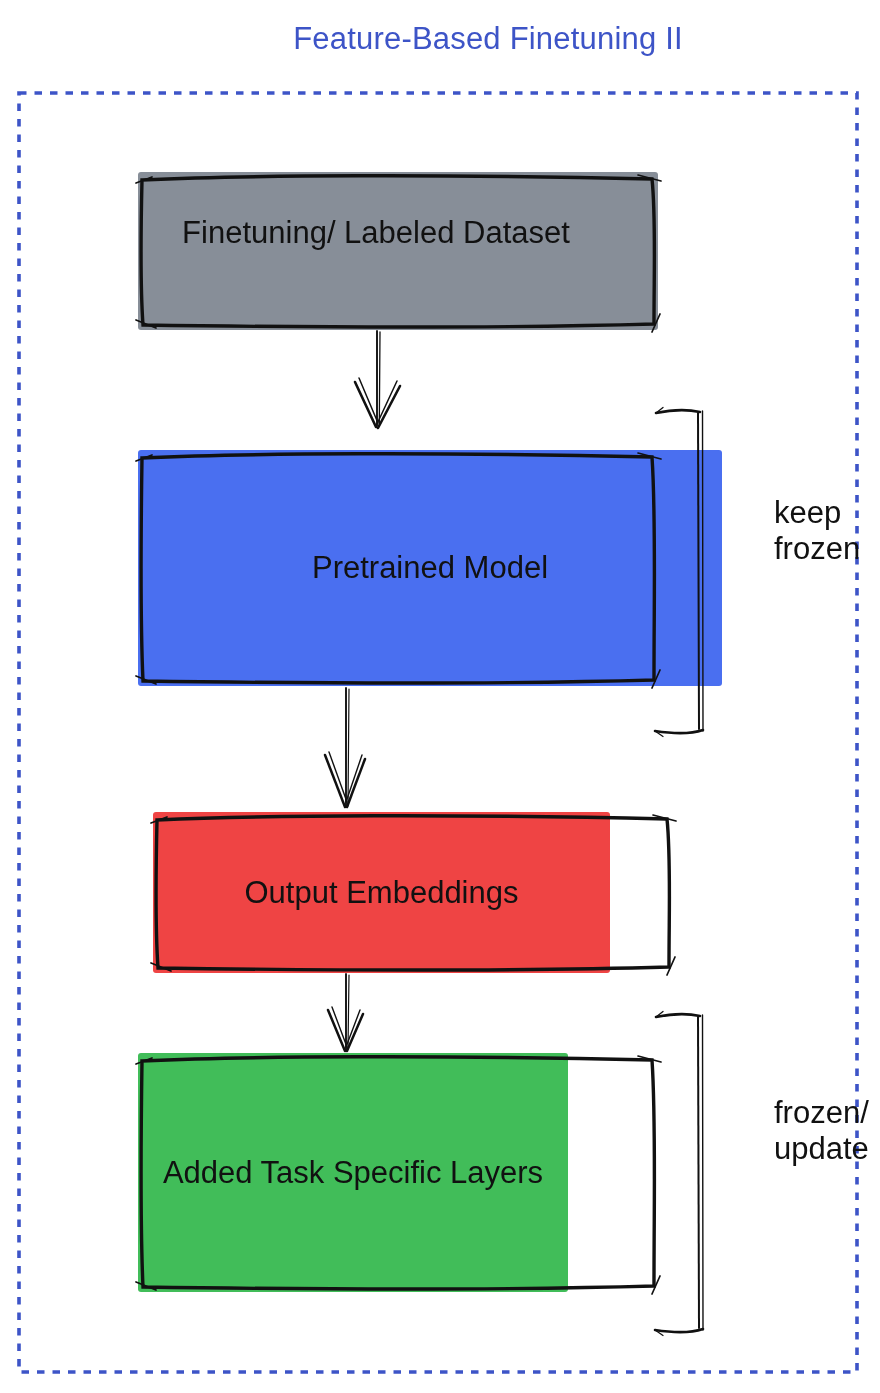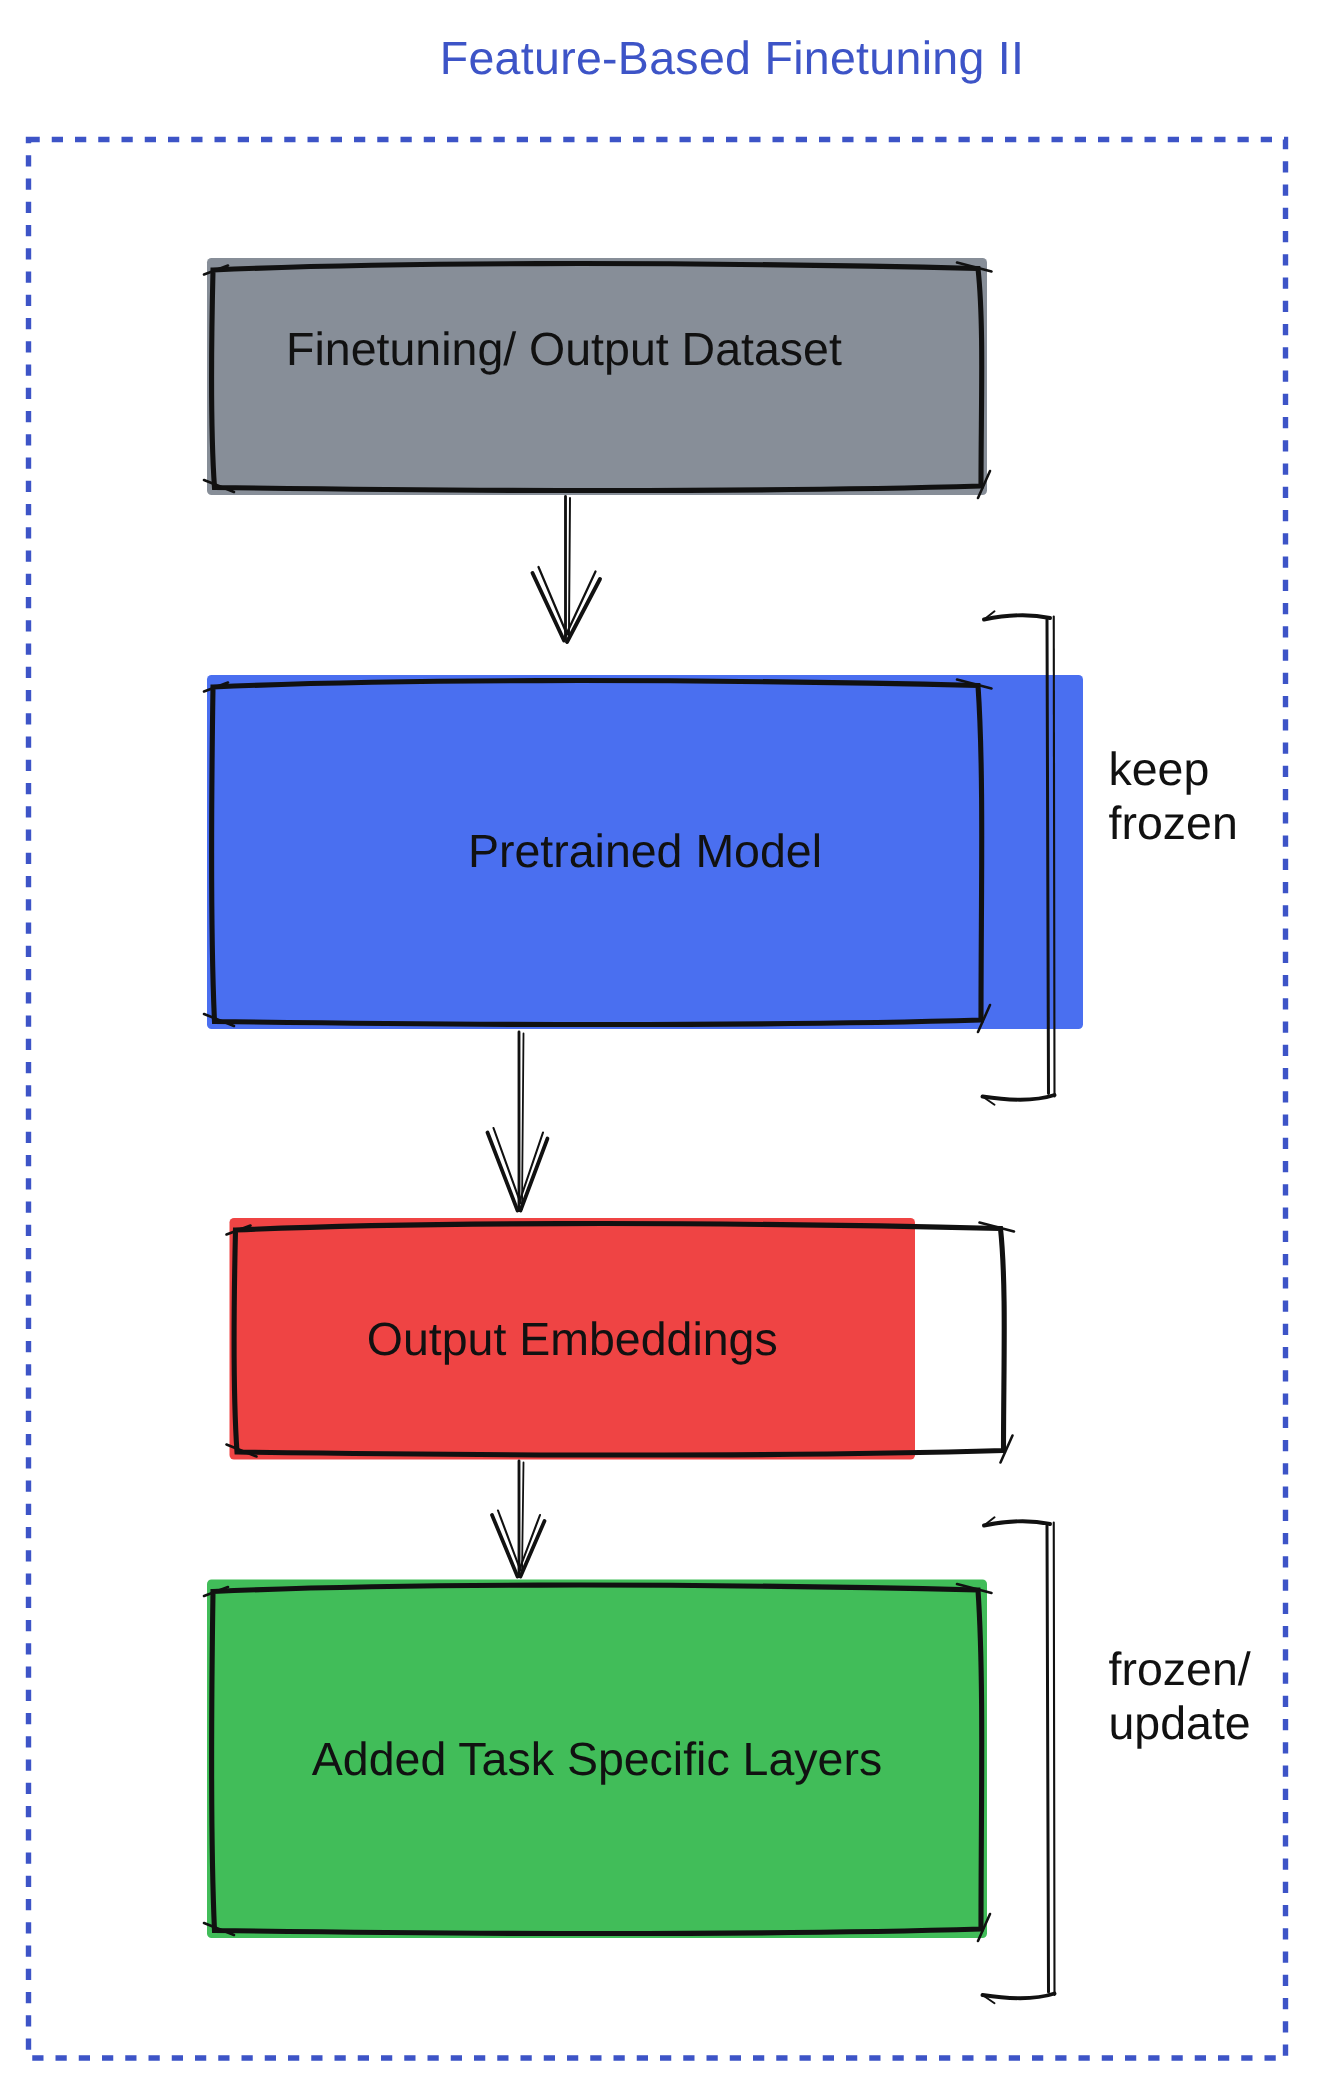--- a/index.html
+++ b/index.html
@@ -14,38 +14,38 @@
   }
   .frame-svg{position:absolute;left:0;top:0;pointer-events:none;}
   .sketch-box{position:absolute;border-radius:3px;}
   .sketch-box > svg.sketch-stroke{position:absolute;left:0;top:0;overflow:visible;pointer-events:none;}
   .node-label{
     position:absolute;inset:0;display:flex;align-items:center;justify-content:center;
     font-size:31px;color:#111;white-space:nowrap;
   }
   .node-label.shift{transform:translate(-22px,-18px);}
   .side-note{
-    position:absolute;font-size:31px;line-height:36px;color:#111;white-space:nowrap;
+    position:absolute;font-size:31px;line-height:36px;color:#111;white-space:nowrap;margin-left:35px;
   }
   .side-note span{display:block;}
   .arrow-svg,.bracket-svg{position:absolute;overflow:visible;}
 </style>
 </head>
 <body>
 
 <div class="stage">
 
   <div class="page-title" style="color: rgb(61, 84, 199);">Feature-Based Finetuning II</div>
 
   <svg class="frame-svg" width="880" height="1393">
     <rect x="19" y="93" width="838" height="1279" fill="none" stroke-width="3.6" stroke-dasharray="7.5 8" style="stroke: rgb(61, 84, 199);"></rect>
   </svg>
 
   <div class="sketch-box" style="left: 138px; top: 172px; width: 520px; height: 158px; background-color: rgb(135, 142, 152);">
-    <div class="node-label shift">Finetuning/ Output Dataset</div>
+    <div class="node-label shift">Finetuning/ Labeled Dataset</div>
   <svg width="520" height="158" class="sketch-stroke">
         <path d="M 4 8 C 114.4 3 301.59999999999997 2 514 7 C 518 44.24 516 97.96 516 152 C 343.2 157 145.60000000000002 155 5 153 C 2 110.6 3 50.56 4 8 Z" stroke-width="3.4" fill="none" stroke="#111" stroke-linecap="round"></path>
         <path d="M 14 5 L -2 11 M 500 3 L 523 9 M 522 142 L 514 160 M 18 156 L -2 148" stroke-width="1.7" fill="none" stroke="#111" stroke-linecap="round"></path>
       </svg>
     </div>
 
   <svg class="arrow-svg" style="left:348px;top:331px;" width="64" height="100">
     <g stroke="#111" fill="none" stroke-linecap="round">
       <path d="M29 0 L29 95" stroke-width="1.9"></path>
       <path d="M32 1 L31.3 94" stroke-width="1.3"></path>
@@ -102,21 +102,21 @@
     <g stroke="#111" fill="none" stroke-linecap="round">
       <path d="M28 0 L28 76" stroke-width="1.9"></path>
       <path d="M31 1 L30 75" stroke-width="1.2"></path>
       <path d="M10 36 L27 77" stroke-width="2.5"></path>
       <path d="M14 33 L29 73" stroke-width="1.4"></path>
       <path d="M45 40 L29 77" stroke-width="2.5"></path>
       <path d="M42 36 L28 73" stroke-width="1.4"></path>
     </g>
   </svg>
 
-  <div class="sketch-box" style="left: 138px; top: 1053px; width: 520px; height: 239px; background-color: rgb(65, 189, 89);">
+  <div class="sketch-box" style="left: 138px; top: 1053px; width: 430px; height: 239px; background-color: rgb(65, 189, 89);">
     <div class="node-label">Added Task Specific Layers</div>
   <svg width="520" height="239" class="sketch-stroke">
         <path d="M 4 8 C 114.4 3 301.59999999999997 2 514 7 C 518 66.92 516 148.18 516 233 C 343.2 238 145.60000000000002 236 5 234 C 2 167.29999999999998 3 76.48 4 8 Z" stroke-width="3.4" fill="none" stroke="#111" stroke-linecap="round"></path>
         <path d="M 14 5 L -2 11 M 500 3 L 523 9 M 522 223 L 514 241 M 18 237 L -2 229" stroke-width="1.7" fill="none" stroke="#111" stroke-linecap="round"></path>
       </svg>
     </div>
 
   <svg class="bracket-svg" style="left:654px;top:1006px;" width="52" height="332">
     <g stroke="#111" fill="none" stroke-linecap="round">
       <path d="M44 11 L45 322" stroke-width="2"></path>

